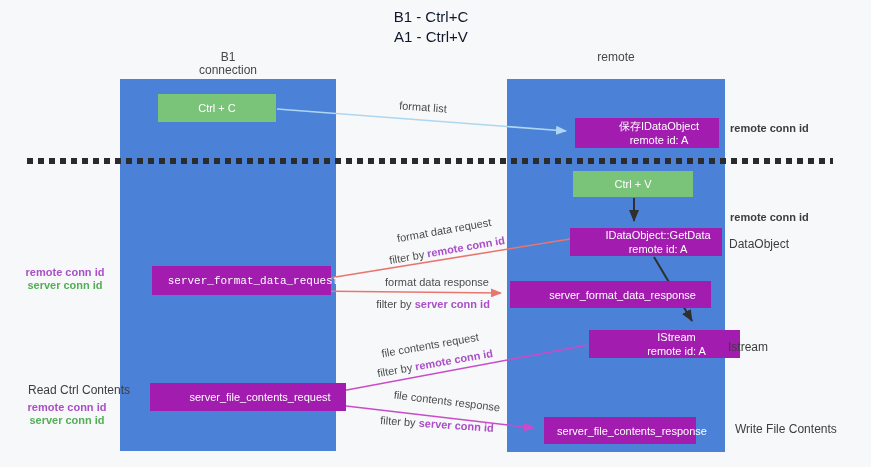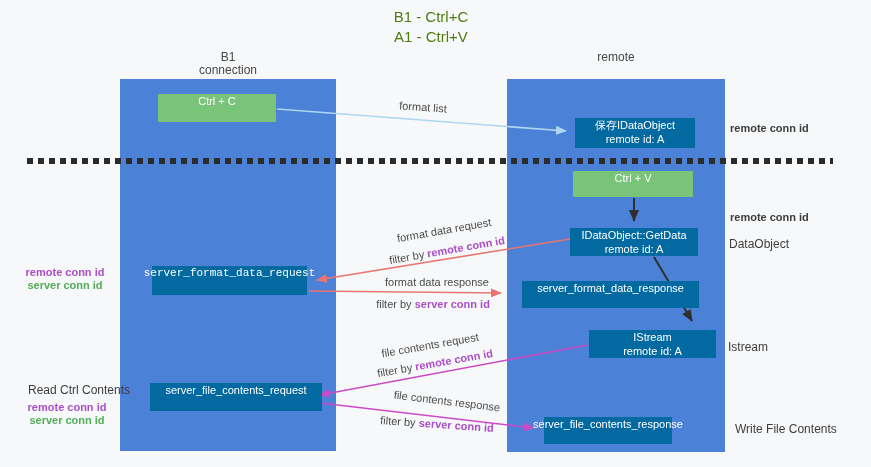--- a/index.html
+++ b/index.html
@@ -1,41 +1,41 @@
 <!DOCTYPE html>
 <html><head>
 <meta charset="utf-8">
 <style>
   html,body { margin:0; padding:0; }
   body { font-family:"Liberation Sans", sans-serif; background:#f7f8f9; }
   #stage { position:relative; width:871px; height:467px; background:#f7f8f9; overflow:hidden; }
 
   .title { position:absolute; left:0; top:7px; width:862px; text-align:center;
-           font-size:15px; line-height:20px; color:#4d7c0f; }
+           font-size:15px; line-height:20px; color:#0f172a; }
 
   .colhead { position:absolute; text-align:center; font-size:12px; line-height:13px; color:#474747; }
   .colhead-b1 { left:120px; top:51px; width:216px; }
   .colhead-a1 { left:507px; top:51px; width:218px; }
 
   .column { position:absolute; background:#4c81d8; }
   .col-b1 { left:120px; top:79px; width:216px; height:372px; }
   .col-a1 { left:507px; top:79px; width:218px; height:373px; }
 
   .node { position:absolute; display:flex; flex-direction:column; align-items:center;
-          color:#ffffff; font-size:11px; line-height:14px;
+          justify-content:center; color:#ffffff; font-size:11px; line-height:14px;
           text-align:center; white-space:nowrap; }
-  .orange { background:#0369a1; }
+  .orange { background:#a21caf;padding-left:24px; }
   .green  { background:#7ac47a; }
 
   .n-ctrl-c   { left:158px; top:94px;  width:118px; height:28px; }
   .n-save     { left:575px; top:118px; width:120px; height:30px; }
   .n-ctrl-v   { left:573px; top:171px; width:120px; height:26px; }
   .n-getdata  { left:570px; top:228px; width:128px; height:28px; }
   .n-freq     { left:152px; top:266px; width:155px; height:29px;font-family:Liberation Mono, monospace; }
-  .n-fresp    { left:510px; top:281px; width:177px; height:27px;margin-left:12px; }
+  .n-fresp    { left:510px; top:281px; width:177px; height:27px; }
   .n-istream  { left:589px; top:330px; width:127px; height:28px; }
   .n-fcreq    { left:150px; top:383px; width:172px; height:28px; }
   .n-fcresp   { left:544px; top:417px; width:128px; height:27px; }
 
   .dashline { position:absolute; left:27px; top:158px; width:806px; height:6px;
               background:repeating-linear-gradient(90deg,#2b2b2b 0,#2b2b2b 6px,transparent 6px,transparent 11px); }
 
   .arrows { position:absolute; left:0; top:0; pointer-events:none; }
 
   .elabel { position:absolute; font-size:11px; line-height:14px; color:#4c4c4c;

